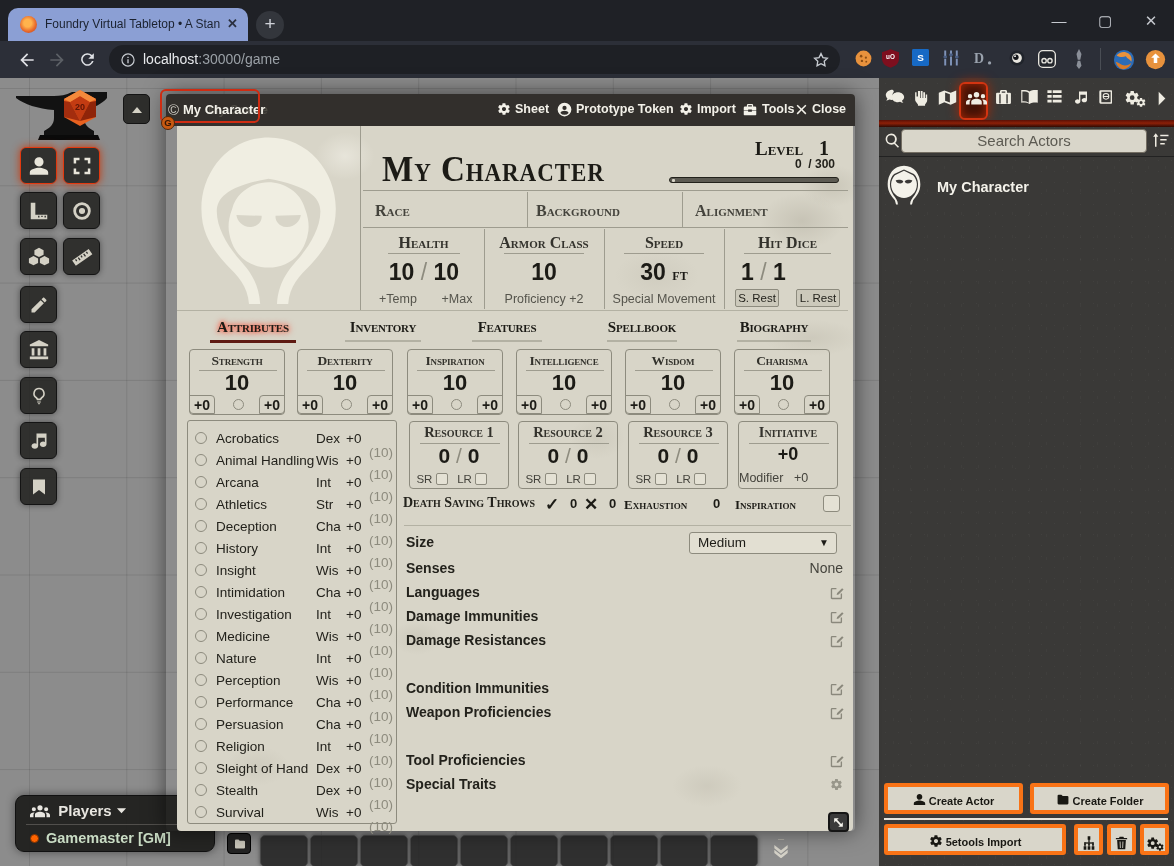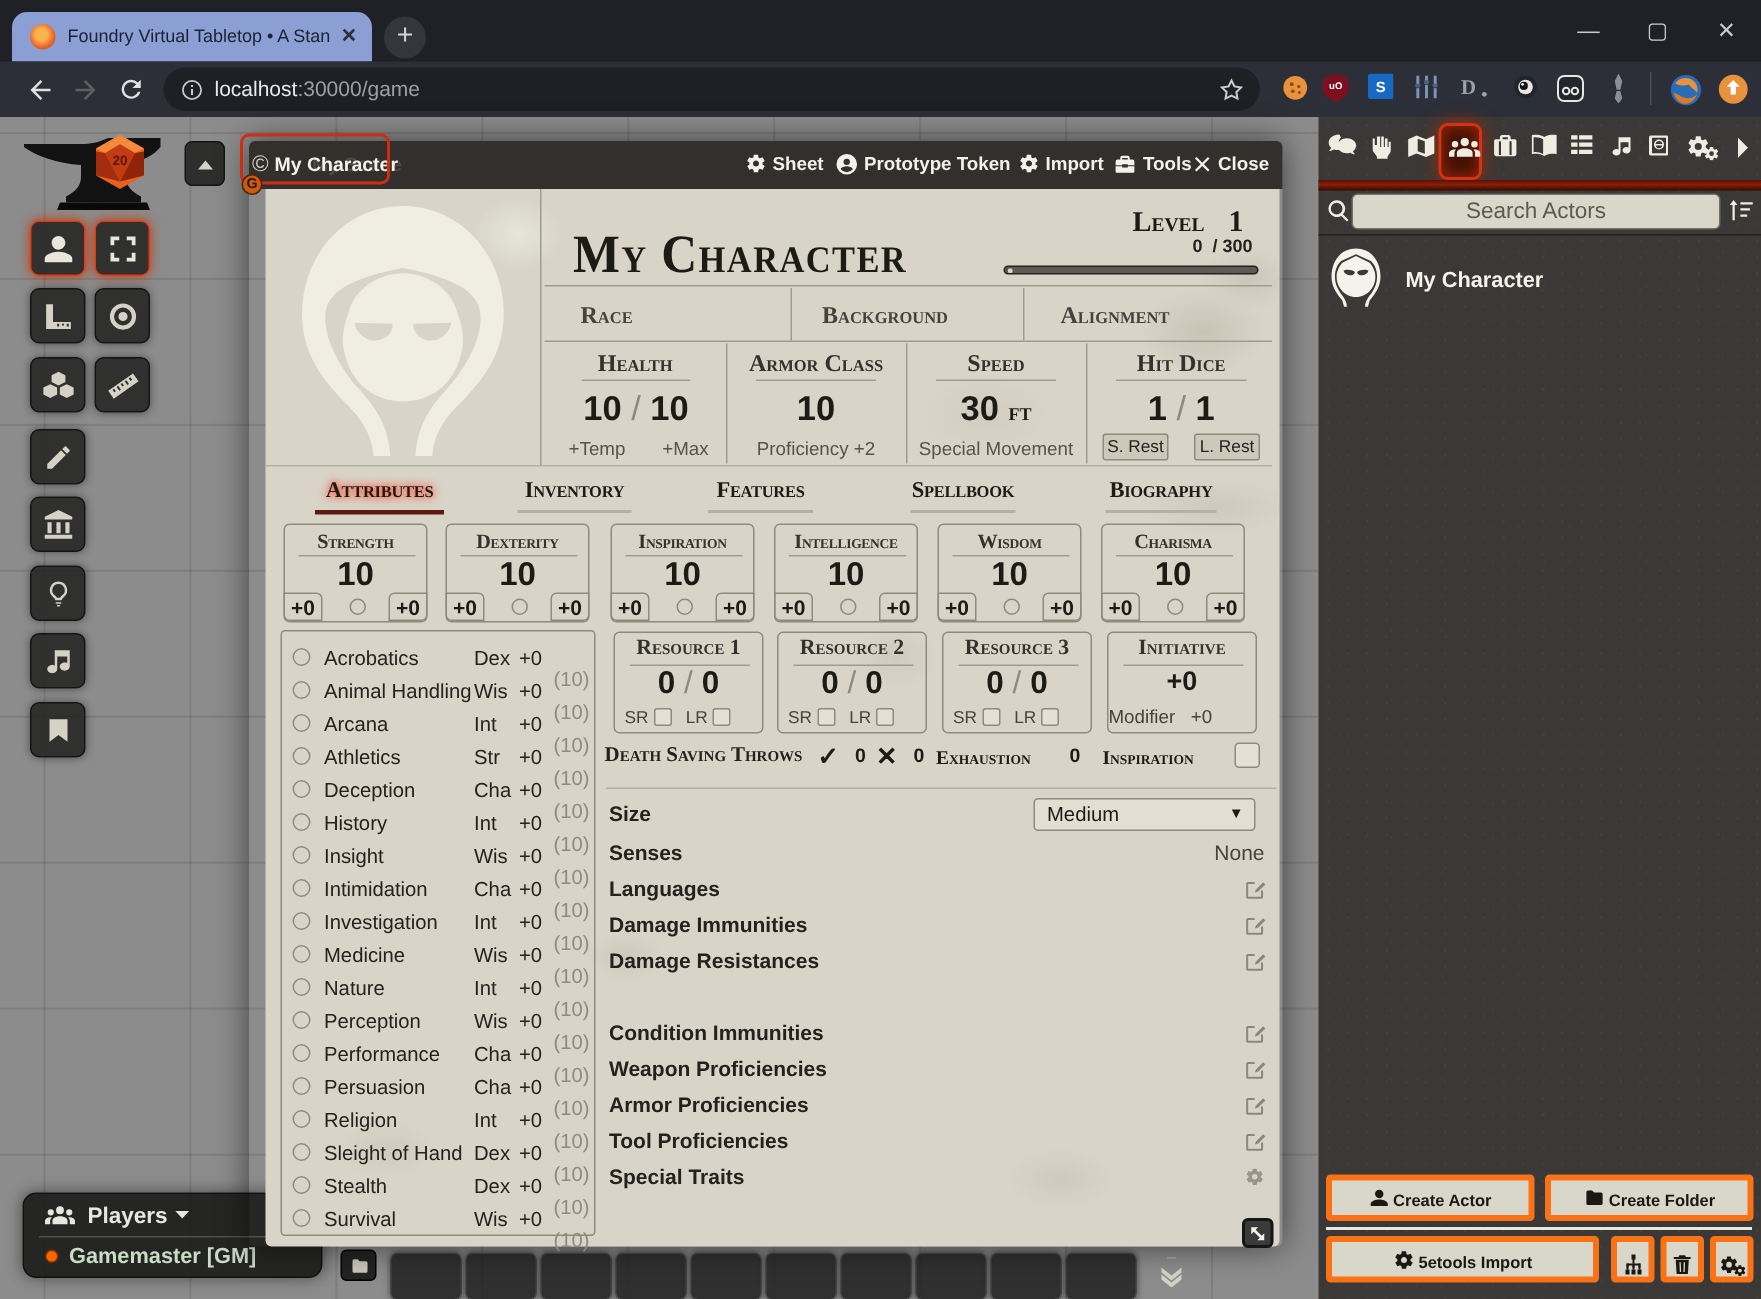--- a/index.html
+++ b/index.html
@@ -77,21 +77,21 @@
  radial-gradient(ellipse 60px 36px at 480px 150px,rgba(138,132,116,0.10),transparent 70%);}
 
 .serif{font-family:"Liberation Serif",serif;font-variant:small-caps;font-weight:700;}
 #charname{position:absolute;left:205px;top:22px;font-family:"Liberation Serif",serif;font-variant:small-caps;font-weight:700;font-size:36px;color:#1c1b16;transform:scaleX(0.92);transform-origin:left;letter-spacing:1px;}
 #lvl{position:absolute;left:578px;top:11px;width:84px;font-size:19px;color:#1c1b16;}
 #xpline{position:absolute;left:486px;top:31px;width:172px;text-align:right;font-size:12px;font-weight:700;color:#23221c;}
 #xpbar{position:absolute;left:492px;top:51px;width:170px;height:6px;background:#5d5b53;border:1.5px solid #23221c;border-radius:4px;}
 #xpbar i{position:absolute;left:2px;top:1px;width:2.5px;height:3px;background:#d8d5c8;border-radius:1px;}
 .vline{position:absolute;width:1px;background:#9e9c8f;}
 .hline{position:absolute;height:1px;background:#9e9c8f;}
-.flabel{font-family:"Liberation Serif",serif;font-variant:small-caps;font-weight:700;font-size:16px;color:#44433c;margin-left:12px;}
+.flabel{font-family:"Liberation Serif",serif;font-variant:small-caps;font-weight:700;font-size:16px;color:#44433c;}
 .statttl{position:absolute;font-family:"Liberation Serif",serif;font-variant:small-caps;font-weight:700;font-size:16px;color:#33322c;text-align:center;}
 .bignum{position:absolute;font-weight:700;font-size:23px;color:#1c1b16;text-align:center;}
 .slash{color:#8d8b7e;font-weight:400;}
 .subtx{position:absolute;font-size:12.5px;color:#55544c;text-align:center;}
 .restbtn{position:absolute;top:163px;height:18px;background:#ccc9bb;border:1px solid #8d8b7e;border-radius:2px;font-size:11.5px;color:#23221c;text-align:center;line-height:16px;}
 
 .stab{position:absolute;top:193px;font-family:"Liberation Serif",serif;font-variant:small-caps;font-weight:700;font-size:15px;color:#1c1b16;text-align:center;letter-spacing:-0.2px;}
 .stabln{position:absolute;top:214px;height:2px;background:#b3b1a3;}
 #tabattr{color:#1c1b16;text-shadow:0 0 7px #ff4444,0 0 4px #ff6633;}
 #attrln{background:#5e1a12;height:3px;}
@@ -478,21 +478,21 @@
       <div class="statttl" style="left:307px;top:108px;width:120px;">Armor Class</div>
       <div class="hline" style="left:327px;top:127px;width:80px;"></div>
       <div class="bignum" style="left:307px;top:133px;width:120px;">10</div>
       <div class="subtx" style="left:307px;top:166px;width:120px;">Proficiency +2</div>
       <div class="statttl" style="left:427px;top:108px;width:120px;">Speed</div>
       <div class="hline" style="left:447px;top:127px;width:80px;"></div>
       <div class="bignum" style="left:427px;top:133px;width:120px;">30 <span class="serif" style="font-size:17px;">ft</span></div>
       <div class="subtx" style="left:427px;top:166px;width:120px;">Special Movement</div>
       <div class="statttl" style="left:547px;top:108px;width:127px;">Hit Dice</div>
       <div class="hline" style="left:567px;top:127px;width:87px;"></div>
-      <div class="bignum" style="left:552px;top:133px;width:117px;">1 <span class="slash">/</span> 1</div>
+      <div class="bignum" style="left:528px;top:133px;width:117px;">1 <span class="slash">/</span> 1</div>
       <div class="restbtn" style="left:558px;width:44px;">S. Rest</div>
       <div class="restbtn" style="left:619px;width:44px;">L. Rest</div>
 
       <div class="stab" id="tabattr" style="left:33px;width:86px;">Attributes</div>
       <div class="stabln" id="attrln" style="left:33px;width:86px;"></div>
       <div class="stab" style="left:168px;width:76px;">Inventory</div>
       <div class="stabln" style="left:168px;width:76px;"></div>
       <div class="stab" style="left:295px;width:70px;">Features</div>
       <div class="stabln" style="left:295px;width:70px;"></div>
       <div class="stab" style="left:430px;width:70px;">Spellbook</div>
@@ -740,26 +740,20 @@
               <path fill="none" stroke="#8a887c" stroke-width="2.3" d="M19.5 13v7.5a1 1 0 01-1 1h-15a1 1 0 01-1-1v-15a1 1 0 011-1H11"></path>
               <path fill="#8a887c" d="M21.9 2.1l-10 10-1 4 4-1 10-10-3-3z" transform="scale(0.85) translate(2.5,2.2)"></path>
             </svg>
           </span></div>
       <div class="trait" style="top:578px;">Weapon Proficiencies<span class="ic">
             <svg width="14" height="14" viewBox="0 0 24 24">
               <path fill="none" stroke="#8a887c" stroke-width="2.3" d="M19.5 13v7.5a1 1 0 01-1 1h-15a1 1 0 01-1-1v-15a1 1 0 011-1H11"></path>
               <path fill="#8a887c" d="M21.9 2.1l-10 10-1 4 4-1 10-10-3-3z" transform="scale(0.85) translate(2.5,2.2)"></path>
             </svg>
           </span></div>
-      <div class="trait" style="top:602px;">Armor Proficiencies<span class="ic">
-            <svg width="14" height="14" viewBox="0 0 24 24">
-              <path fill="none" stroke="#8a887c" stroke-width="2.3" d="M19.5 13v7.5a1 1 0 01-1 1h-15a1 1 0 01-1-1v-15a1 1 0 011-1H11"></path>
-              <path fill="#8a887c" d="M21.9 2.1l-10 10-1 4 4-1 10-10-3-3z" transform="scale(0.85) translate(2.5,2.2)"></path>
-            </svg>
-          </span></div>
       <div class="trait" style="top:626px;">Tool Proficiencies<span class="ic">
             <svg width="14" height="14" viewBox="0 0 24 24">
               <path fill="none" stroke="#8a887c" stroke-width="2.3" d="M19.5 13v7.5a1 1 0 01-1 1h-15a1 1 0 01-1-1v-15a1 1 0 011-1H11"></path>
               <path fill="#8a887c" d="M21.9 2.1l-10 10-1 4 4-1 10-10-3-3z" transform="scale(0.85) translate(2.5,2.2)"></path>
             </svg>
           </span></div>
       <div class="trait" style="top:650px;">Special Traits<span class="ic">
             <svg width="13" height="13" viewBox="0 0 24 24">
               <path fill="#98968a" d="M19.4 13c0-.3.1-.6.1-1s0-.7-.1-1l2.1-1.6c.2-.2.3-.5.1-.7l-2-3.5c-.1-.2-.4-.3-.6-.2l-2.5 1c-.5-.4-1.1-.7-1.7-1l-.4-2.6c0-.2-.2-.4-.5-.4h-4c-.2 0-.4.2-.5.4l-.4 2.6c-.6.2-1.1.6-1.7 1l-2.5-1c-.2-.1-.5 0-.6.2l-2 3.5c-.1.2-.1.5.1.7L4.5 11c0 .3-.1.6-.1 1s0 .7.1 1l-2.1 1.6c-.2.2-.3.5-.1.7l2 3.5c.1.2.4.3.6.2l2.5-1c.5.4 1.1.7 1.7 1l.4 2.6c0 .2.2.4.5.4h4c.2 0 .4-.2.5-.4l.4-2.6c.6-.2 1.1-.6 1.7-1l2.5 1c.2.1.5 0 .6-.2l2-3.5c.1-.2.1-.5-.1-.7L19.4 13zM12 15.5c-1.9 0-3.5-1.6-3.5-3.5s1.6-3.5 3.5-3.5 3.5 1.6 3.5 3.5-1.6 3.5-3.5 3.5z"></path>
             </svg>

